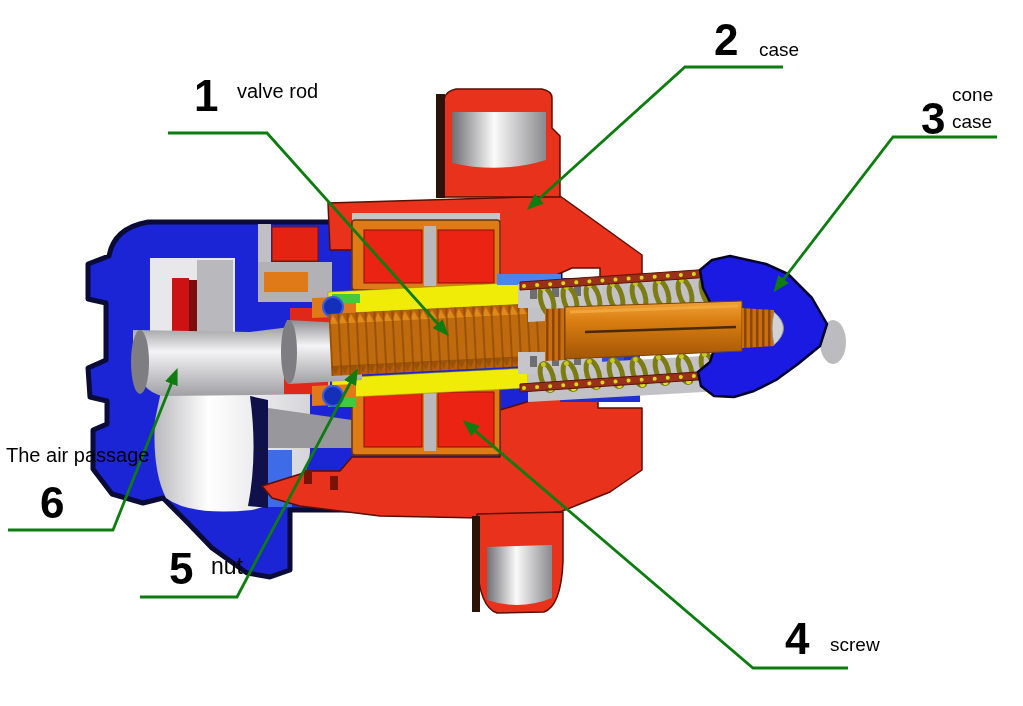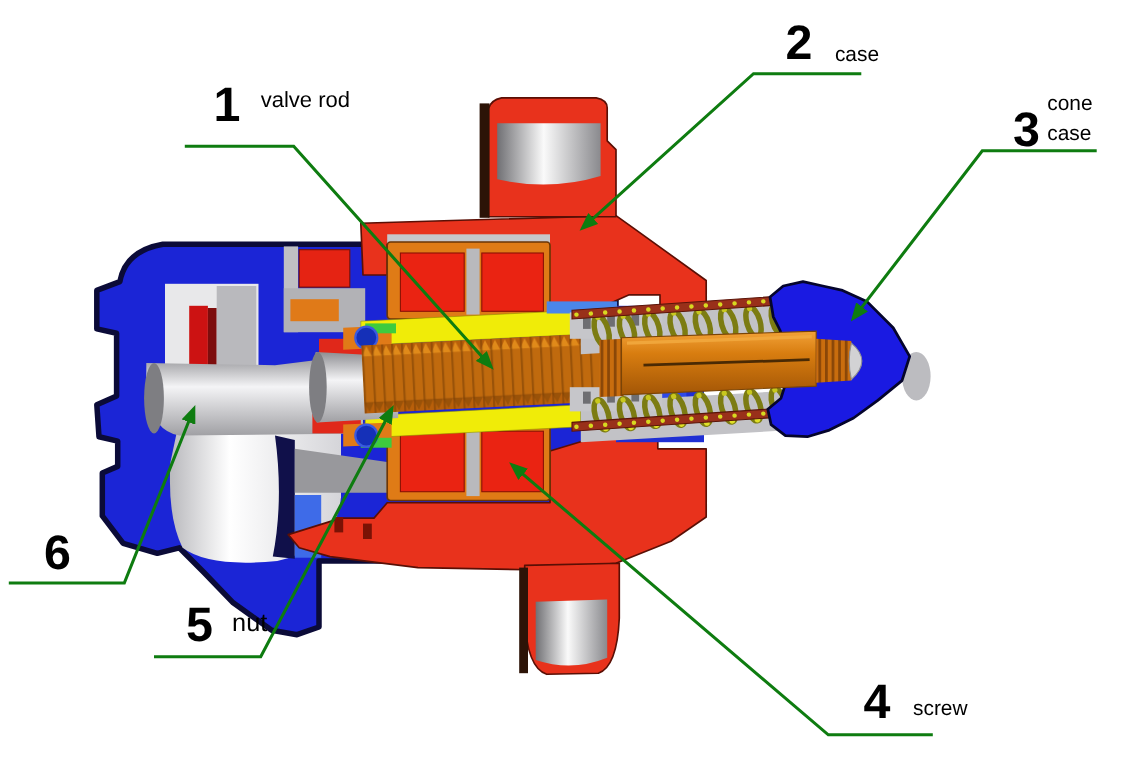--- a/index.html
+++ b/index.html
@@ -226,15 +226,16 @@
   <span class="lab-num" id="l3n">3</span>
   <span class="lab-txt" id="l3a">cone</span>
   <span class="lab-txt" id="l3b">case</span>
 
   <span class="lab-num" id="l4n">4</span>
   <span class="lab-txt" id="l4t">screw</span>
 
   <span class="lab-num" id="l5n">5</span>
   <span class="lab-txt" id="l5t">nut</span>
 
+  <span class="lab-txt" id="l6t">The air passage</span>
   <span class="lab-num" id="l6n">6</span>
 
 </div>
 
 </body></html>

